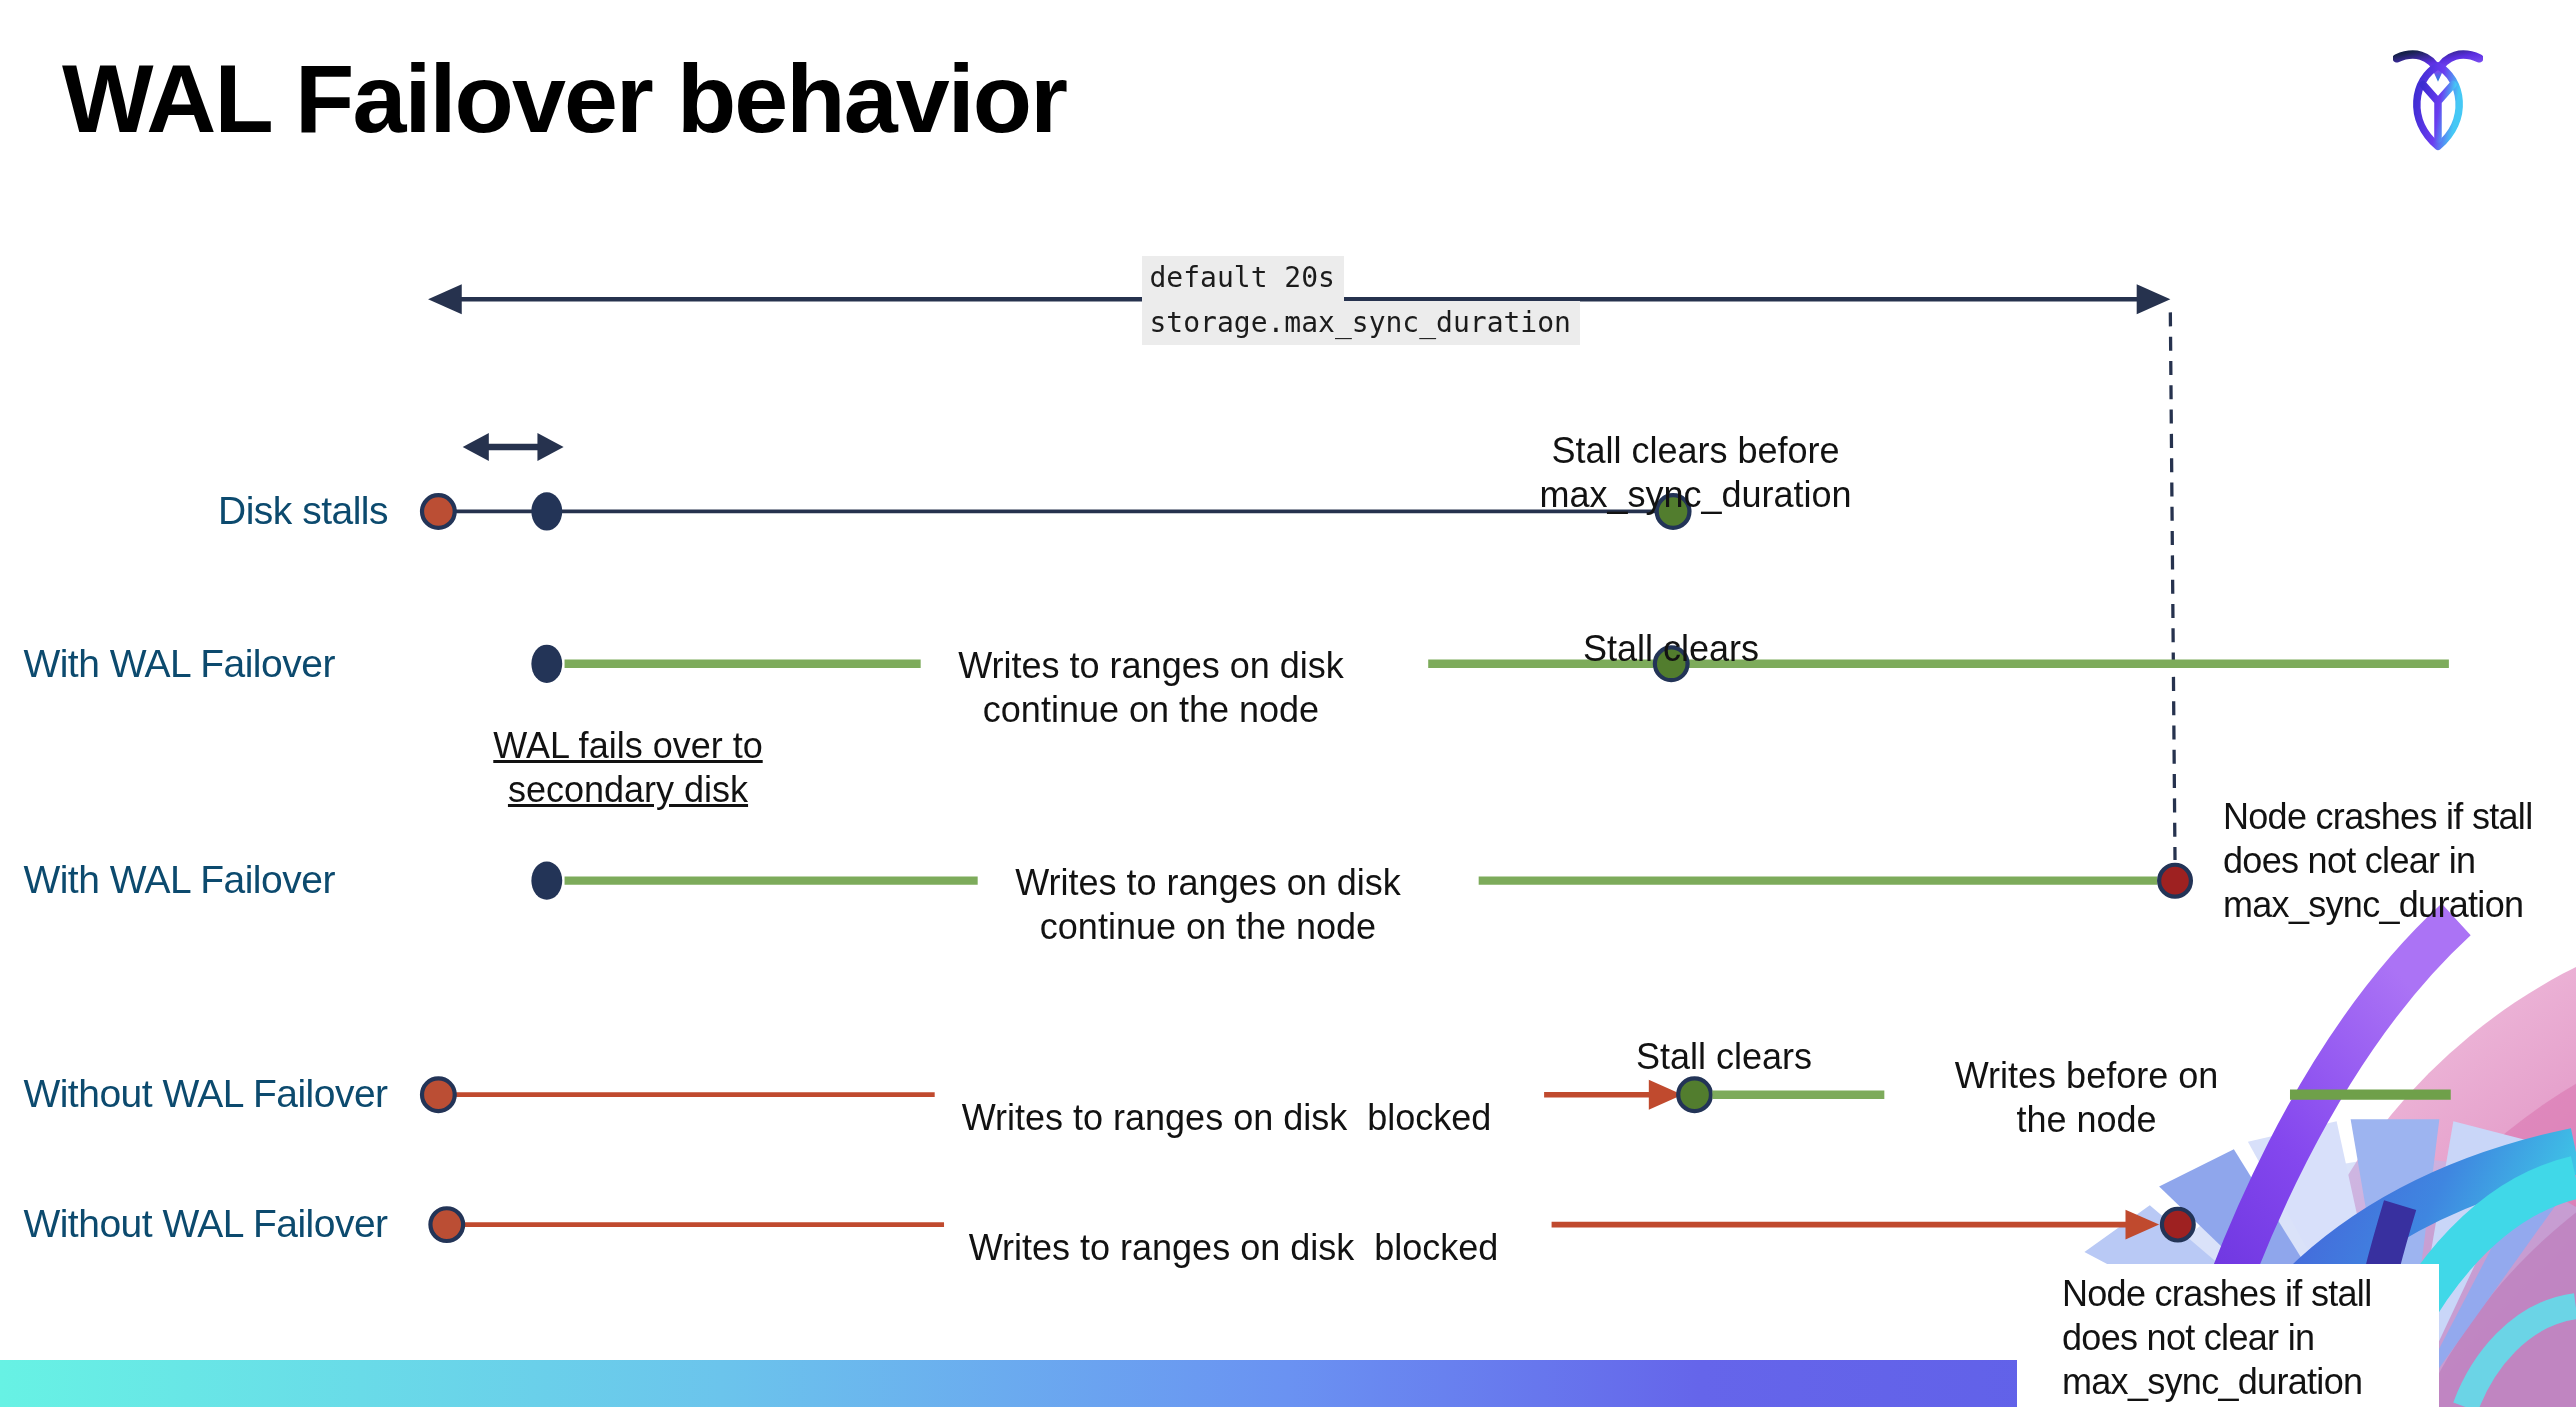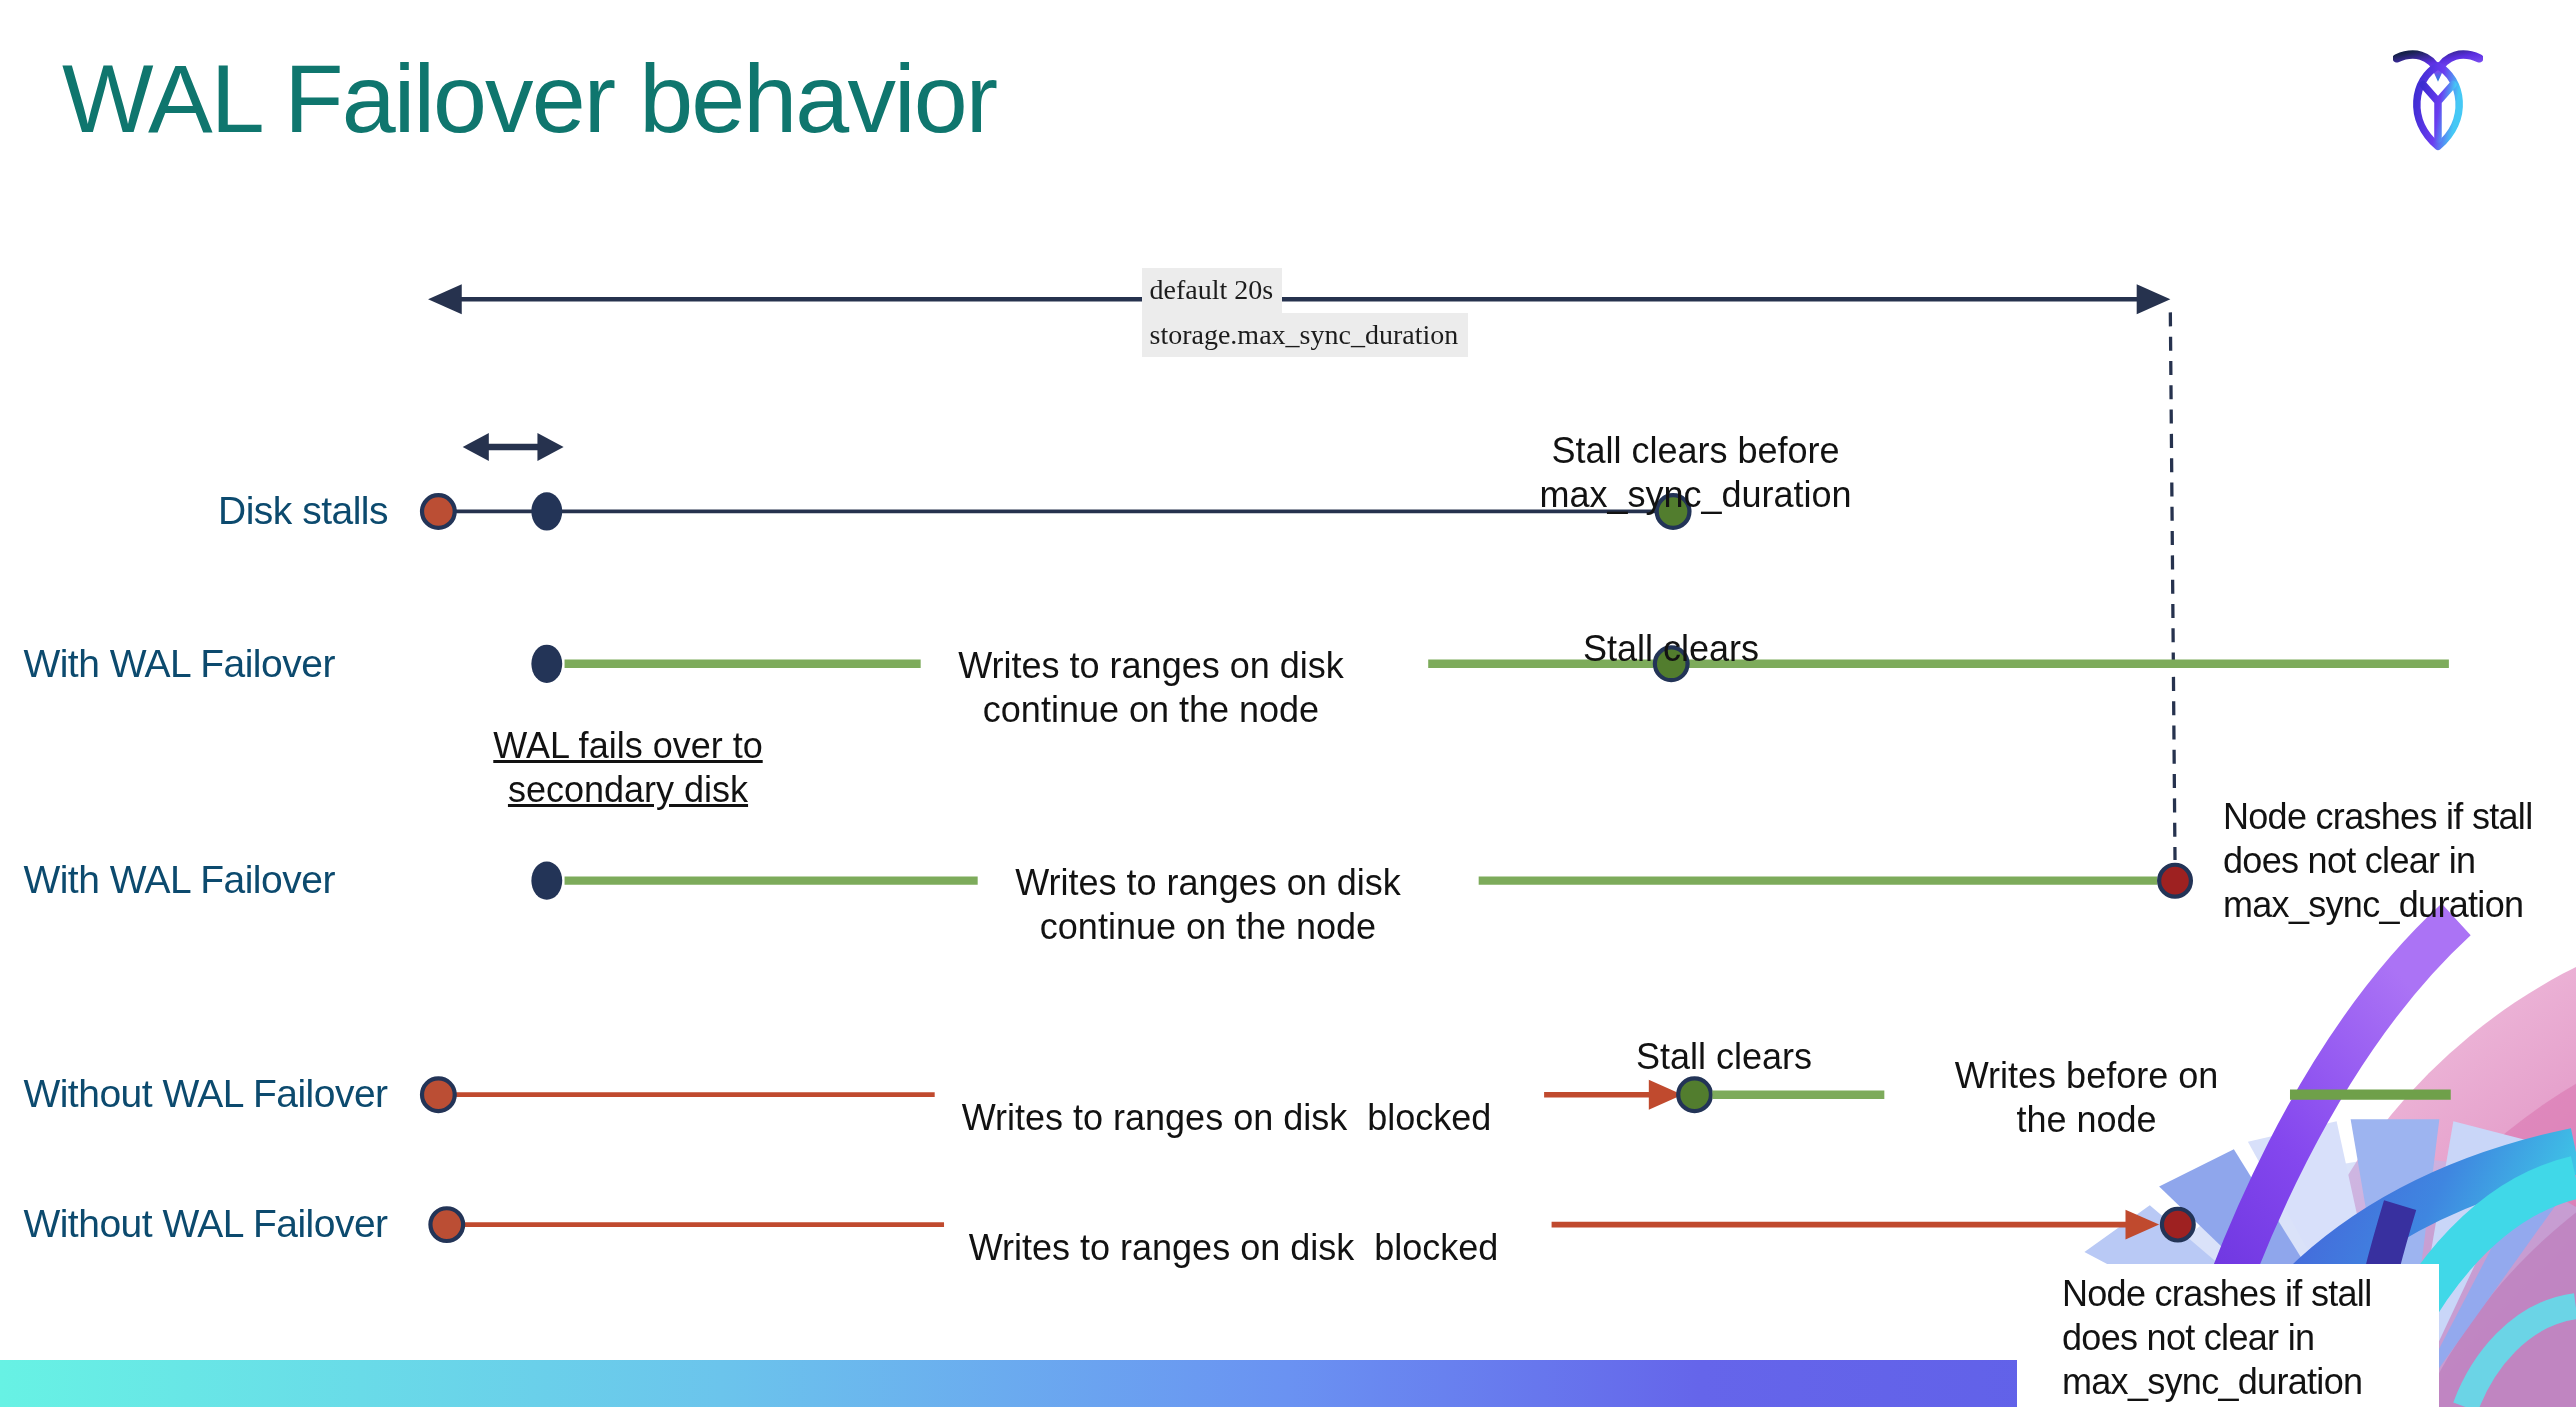--- a/index.html
+++ b/index.html
@@ -1,19 +1,19 @@
 <!DOCTYPE html>
 <html style="font-size:15px"><head>
 <meta charset="utf-8">
 <style>
   html,body{margin:0;padding:0;background:#ffffff;}
   .stage{position:relative;width:2576px;height:1408px;background:#ffffff;overflow:hidden;
          font-family:"Liberation Sans",sans-serif;color:#111;}
   .abs{position:absolute;}
-  .page-title{left:62px;top:43px;font-size:97px;font-weight:400;letter-spacing:-1.9px;color:#0f766e;}
+  .page-title{left:62px;top:43px;font-size:97px;font-weight:700;letter-spacing:-1.9px;color:#000000;}
   .code-label{font-family:"DejaVu Sans Mono","Liberation Mono",monospace;font-size:28px;line-height:41px;color:#1c1c1c;z-index:6;}
   .code-label span{background:#ececec;padding:0.9px 9.3px 2.8px 7.5px;display:inline-block;}
   .row-label{font-size:39px;line-height:54px;font-weight:500;letter-spacing:-0.5px;color:#0c4a6e;z-index:6;}
   .note{font-size:36px;line-height:44px;font-weight:400;color:#121212;white-space:pre;z-index:6;}
   .center{text-align:center;margin-top:24px;}
   .right{text-align:right;}
   svg.lines{left:0;top:0;z-index:3;}
   .brand-graphic{left:1916px;top:897px;z-index:2;}
   .footer-bar{left:0;top:1360px;width:2576px;height:48px;z-index:1;
       background:linear-gradient(90deg,#67f2e4 0%,#6bc4ec 28%,#6a92f2 50%,#6565ea 66%,#6060e8 84%,#6b58ea 100%);}
@@ -40,21 +40,21 @@
         <stop offset="0" stop-color="#3b2bd0"></stop>
         <stop offset="0.6" stop-color="#6a3cf0"></stop>
         <stop offset="1" stop-color="#45c8f5"></stop>
       </linearGradient>
     </defs>
     <path d="M4 12 C 22 4, 40 8, 48 26 C 56 8, 74 4, 92 12" fill="none" stroke="url(#lg)" stroke-width="9" stroke-linecap="round"></path>
     <path d="M48 20 C 22 34, 14 78, 48 106 C 82 78, 74 34, 48 20 Z" fill="none" stroke="url(#lg2)" stroke-width="8" stroke-linejoin="round"></path>
     <path d="M48 98 L 48 58 M48 58 L 32 40 M48 58 L 64 40" fill="none" stroke="url(#lg2)" stroke-width="8" stroke-linecap="round"></path>
   </svg>
 
-  <div class="abs code-label" style="left:1142px;top:268px;font-family:Liberation Serif, serif;">
+  <div class="abs code-label" style="left:1142px;top:256px;">
     <div><span>default 20s</span></div>
     <div><span>storage.max_sync_duration</span></div>
   </div>
 
   <svg class="abs brand-graphic" width="660" height="510" viewBox="0 0 706 546">
     <defs>
       <radialGradient id="gPink" cx="0.85" cy="0.95" r="1.1">
         <stop offset="0.35" stop-color="#cc4f96"></stop>
         <stop offset="0.75" stop-color="#dc87bd"></stop>
         <stop offset="1" stop-color="#edb6d8"></stop>

